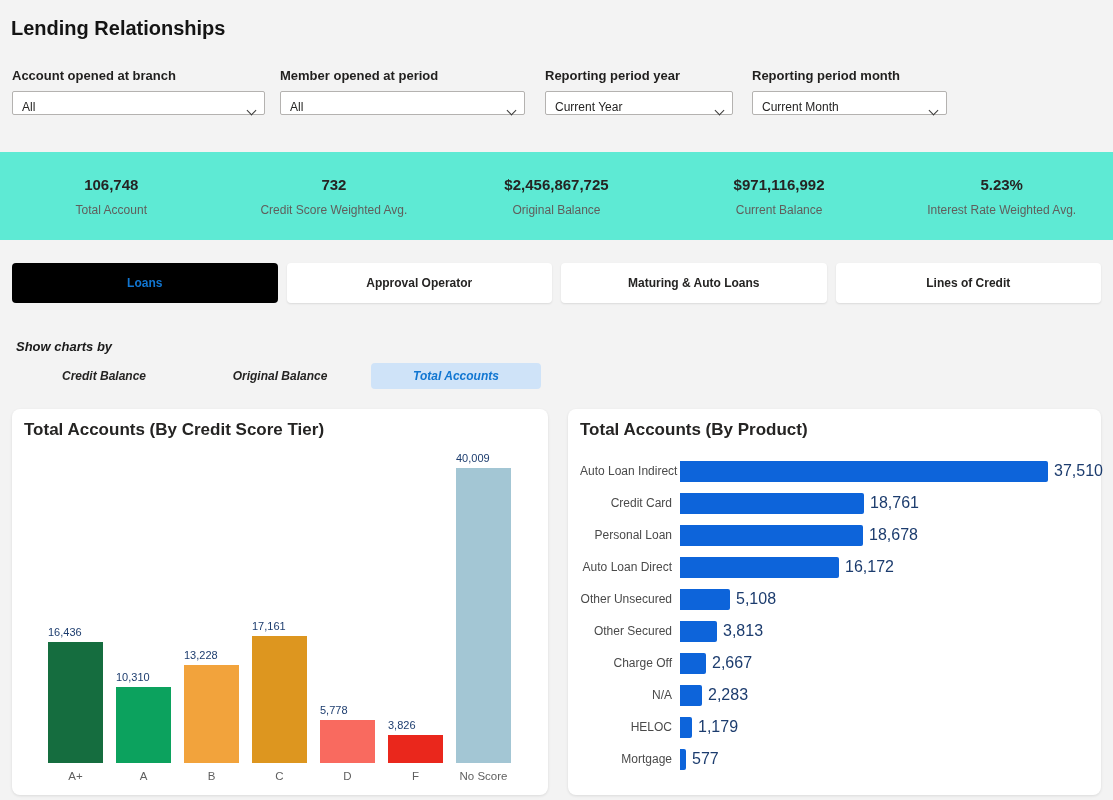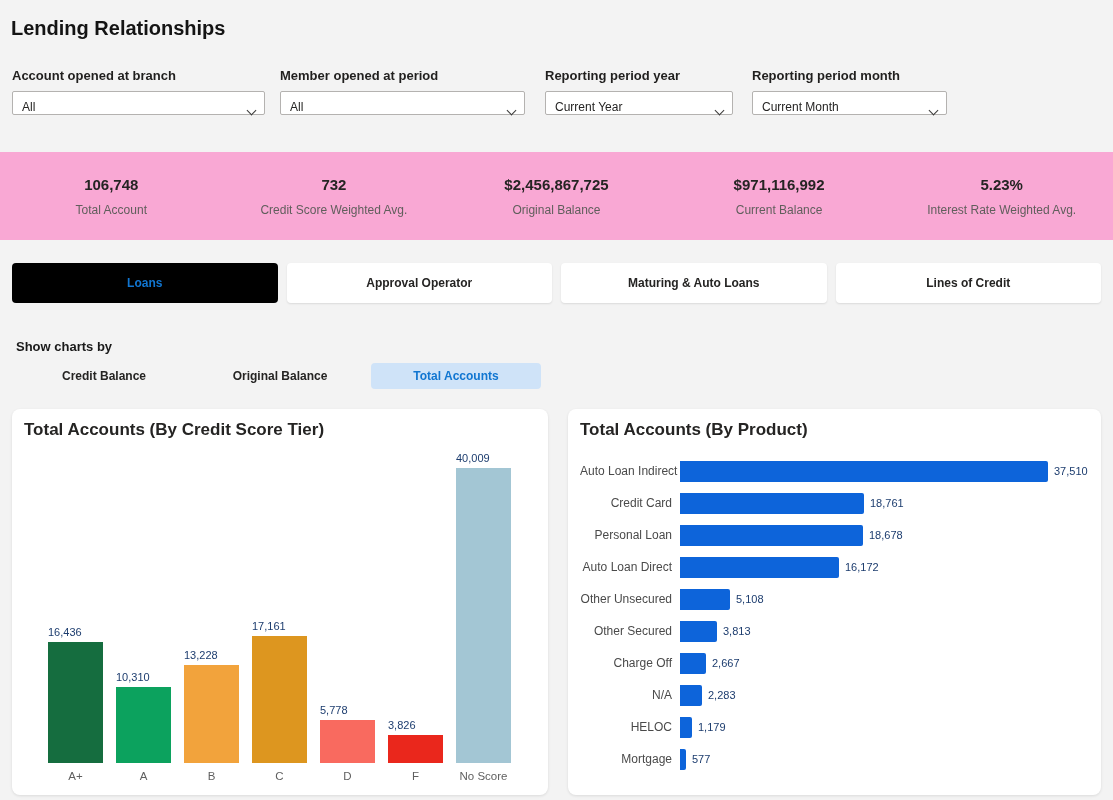--- a/index.html
+++ b/index.html
@@ -21,35 +21,35 @@
     padding:0 9px; font-size:12px; color:#252423; cursor:pointer;
   }
   .chev { width:7px; height:7px; border-right:1.4px solid #3b3a39; border-bottom:1.4px solid #3b3a39;
     transform:rotate(45deg); margin-top:-3px; }
   .f0 { width:253px; margin-right:15px; }
   .f1 { width:245px; margin-right:20px; }
   .f2 { width:188px; margin-right:19px; }
   .f3 { width:195px; }
 
   
-  .kpis { margin-top:37px; height:88px; background:#f9a8d4; display:flex; align-items:center; }
+  .kpis { margin-top:37px; height:88px; background:#5eead4; display:flex; align-items:center; }
   .kpi { flex:1; text-align:center; }
   .kpi-value { font-size:15px; font-weight:bold; color:#252423; margin-bottom:10px; }
   .kpi-label { font-size:12px; color:#605e5c; }
 
   
   .tabs { display:flex; gap:9px; padding:0 12px; margin-top:23px; height:40px; }
   .tab {
     flex:1; background:#ffffff; border-radius:4px; display:flex; align-items:center; justify-content:center;
     font-size:12px; font-weight:600; color:#252423; box-shadow:0 1px 2px rgba(0,0,0,0.10); cursor:pointer;
   }
   .tab.active { background:#000000; color:#1176d1; box-shadow:none; }
 
   
-  .showby { margin-top:36px; padding-left:16px; }
+  .showby { margin-top:36px; padding-left:16px;font-style:italic; }
   .showby-label { font-size:13px; font-weight:bold; color:#1a1a1a; line-height:15px; }
   .showby-options { display:flex; gap:6px; margin-top:9px; padding-left:3px; }
   .opt {
     width:170px; height:26px; display:flex; align-items:center; justify-content:center;
     font-size:12px; font-weight:600; color:#252423; border-radius:4px; cursor:pointer; background:transparent;
   }
   .opt.active { background:#cfe3f8; color:#1176d1; }
 
   
   .charts { display:flex; gap:20px; padding:0 12px; margin-top:20px; }
@@ -65,21 +65,21 @@
   .col-val { font-size:11px; color:#1c3c6e; margin-bottom:4px; white-space:nowrap; }
   .col-bar { width:55px; }
   .col-cat { font-size:11.5px; color:#5f5f5f; margin-top:7px; white-space:nowrap; }
 
   
   .rowchart { margin-top:14px; }
   .hrow { display:flex; align-items:center; height:32px; }
   .hcat { width:100px; flex-shrink:0; text-align:right; font-size:12px; color:#4a4a4a; padding-right:8px; white-space:nowrap; }
   .htrack { display:flex; align-items:center; flex:1; }
   .hbar { height:21px; border-radius:0 2px 2px 0; }
-  .hval { font-size:11px; color:#1c3c6e; margin-left:6px; white-space:nowrap; }
+  .hval { font-size:16px; color:#1c3c6e; margin-left:6px; white-space:nowrap; }
 </style>
 </head>
 <body>
 
 <div class="page">
 
   <div class="page-title">Lending Relationships</div>
 
   <div class="filters">
     <div class="filter f0">

